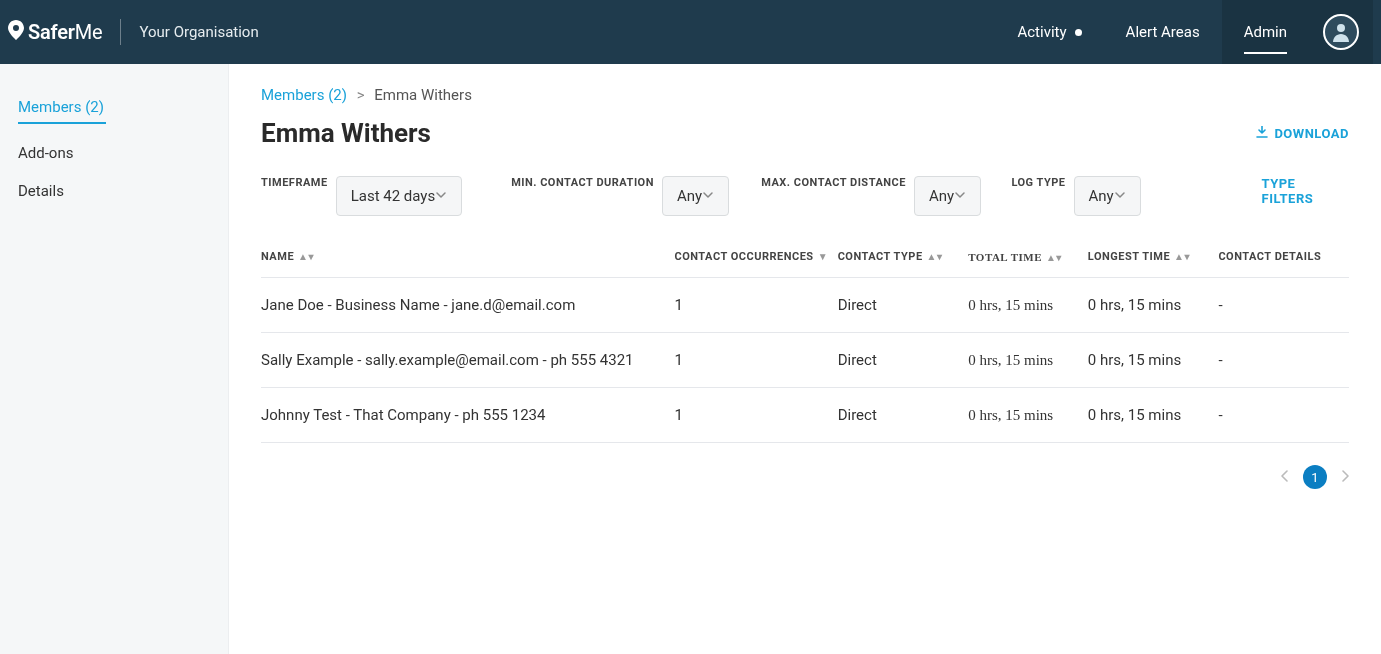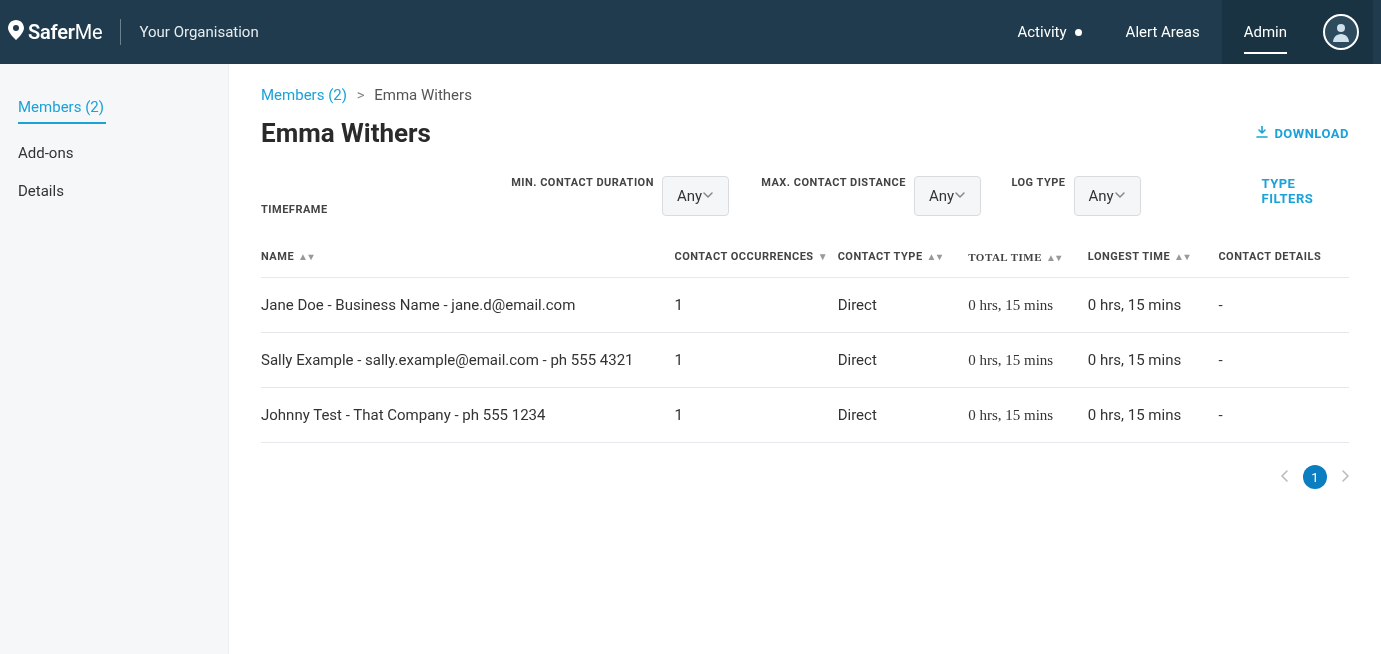--- a/index.html
+++ b/index.html
@@ -133,20 +133,26 @@
               <path d="M6 0v7M3 4l3 3 3-3M1 11h10" stroke="#1aa2d9" stroke-width="1.6" fill="none" stroke-linecap="round" stroke-linejoin="round"></path>
             </svg>
         </span>
         <span>DOWNLOAD</span>
       </div>
     </div>
 
     <div class="filters">
       <div class="filter">
         <span class="filter-label">TIMEFRAME</span>
+        <div class="select">
+          <span>Last 42 days</span>
+          <span class="chev"><svg width="12" height="12" viewBox="0 0 12 12">
+                <path d="M2 4l4 4 4-4" stroke="#888" stroke-width="1.5" fill="none" stroke-linecap="round" stroke-linejoin="round"></path>
+              </svg></span>
+        </div>
       </div>
       <div class="filter">
         <span class="filter-label">MIN. CONTACT DURATION</span>
         <div class="select">
           <span>Any</span>
           <span class="chev"><svg width="12" height="12" viewBox="0 0 12 12">
                 <path d="M2 4l4 4 4-4" stroke="#888" stroke-width="1.5" fill="none" stroke-linecap="round" stroke-linejoin="round"></path>
               </svg></span>
         </div>
       </div>

